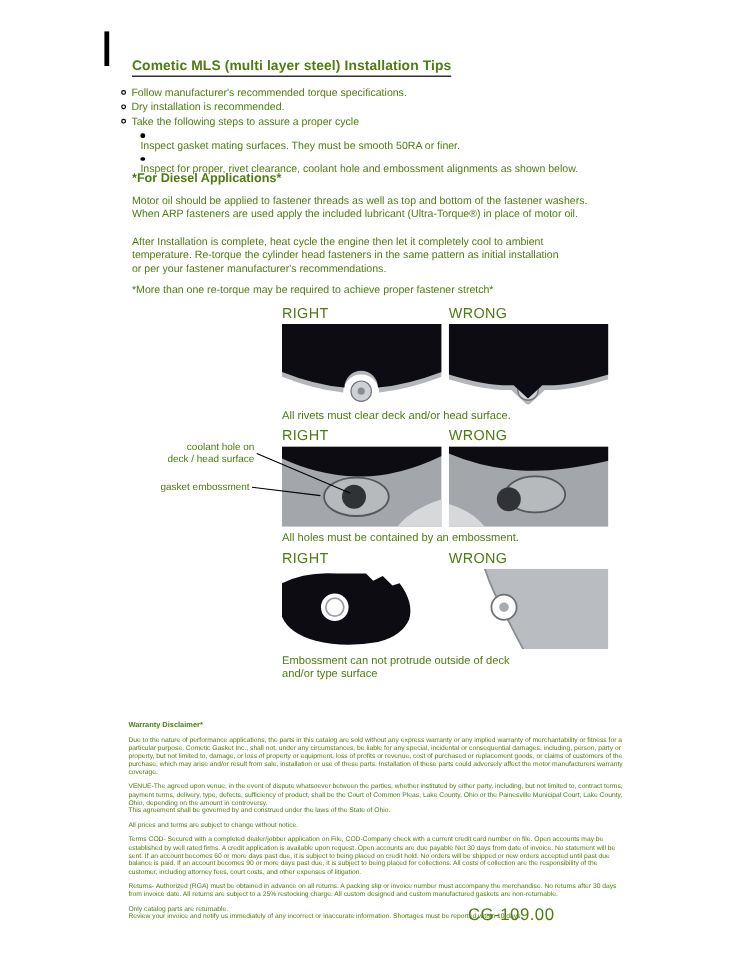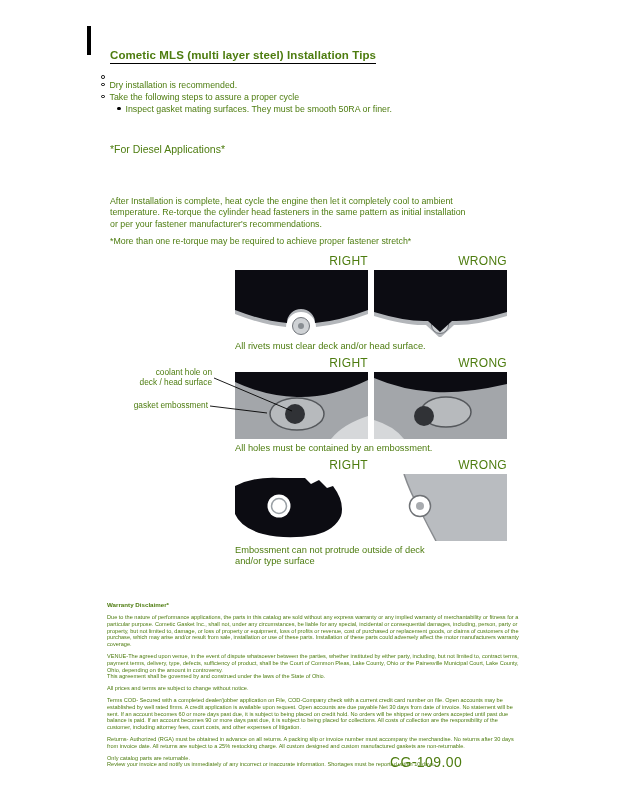--- a/index.html
+++ b/index.html
@@ -9,30 +9,30 @@
 
   .edge-mark { position:absolute; left:87px; top:0; width:4px; height:29px; background:#000; }
 
   .title { position:absolute; left:110px; top:23px; font-size:11.5px; font-weight:700;
            letter-spacing:.1px; border-bottom:1.4px solid #000; padding-bottom:2px; }
 
   .bullets { position:absolute; left:101px; top:45px; font-size:8.8px; line-height:12px; }
   .b-row { display:flex; align-items:flex-start; }
   .ring { width:3.5px; height:3.5px; border:1px solid #000; border-radius:50%; margin:4px 5px 0 0; flex:none; }
   .dot  { width:3.5px; height:3.5px; background:#000; border-radius:50%; margin:4px 5px 0 0; flex:none; }
-  .sub  { margin-left:16px; }
+  .sub  { margin-left:16px;flex-direction:column; }
 
-  .diesel-h { position:absolute; left:110px; top:117px; font-size:10.5px; font-weight:400; }
+  .diesel-h { position:absolute; left:110px; top:117px; font-size:10.5px; font-weight:700; }
   .para { position:absolute; left:110px; font-size:8.8px; line-height:11.3px; white-space:pre-line; }
   .p1 { top:136px; } .p2 { top:170px; } .note { top:210px; }
 
   .dg-row { position:absolute; left:235px; width:272px; }
   .r1 { top:228px; } .r2 { top:330px; } .r3 { top:432px; }
   .hdrs { display:flex; gap:6px; }
-  .hdr { width:133px; text-align:right; font-size:12px; letter-spacing:.3px; }
+  .hdr { width:133px; text-align:left; font-size:12px; letter-spacing:.3px; }
   .panels { display:flex; gap:6px; margin-top:2px; }
   .panel { width:133px; height:67px; display:block; }
   .caption { margin-top:4px; font-size:9.3px; line-height:11px; white-space:pre-line; }
 
   .callout { position:absolute; font-size:8.3px; line-height:9.5px; text-align:right; white-space:pre-line; }
   .coolant { left:118px; top:342px; width:94px; }
   .emboss  { left:110px; top:375px; width:98px; }
   .leaders { position:absolute; left:0; top:0; pointer-events:none; }
 
   .legal { position:absolute; left:107px; top:575px; width:416px; }
@@ -46,36 +46,43 @@
 
 <div class="page">
 
   <div class="edge-mark"></div>
 
   <div class="title">Cometic MLS (multi layer steel) Installation Tips</div>
 
   <div class="bullets">
     <div class="b-row">
       <span class="ring"></span>
+      <span>Follow manufacturer's recommended torque specifications.</span>
     </div>
     <div class="b-row">
       <span class="ring"></span>
       <span>Dry installation is recommended.</span>
     </div>
     <div class="b-row">
       <span class="ring"></span>
       <span>Take the following steps to assure a proper cycle</span>
     </div>
     <div class="b-row sub">
       <span class="dot"></span>
       <span>Inspect gasket mating surfaces.  They must be smooth 50RA or finer.</span>
     </div>
+    <div class="b-row sub">
+      <span class="dot"></span>
+      <span>Inspect for proper, rivet clearance, coolant hole and embossment alignments as shown below.</span>
+    </div>
   </div>
 
   <div class="diesel-h">*For Diesel Applications*</div>
+  <div class="para p1">Motor oil should be applied to fastener threads as well as top and bottom of the fastener washers.
+When ARP fasteners are used apply the included lubricant (Ultra-Torque®) in place of motor oil.</div>
   <div class="para p2">After Installation is complete, heat cycle the engine then let it completely cool to ambient
 temperature. Re-torque the cylinder head fasteners in the same pattern as initial installation
 or per your fastener manufacturer's recommendations.</div>
   <div class="para note">*More than one re-torque may be required to achieve proper fastener stretch*</div>
 
   <div class="dg-row r1">
     <div class="hdrs">
       <div class="hdr">RIGHT</div>
       <div class="hdr">WRONG</div>
     </div>

